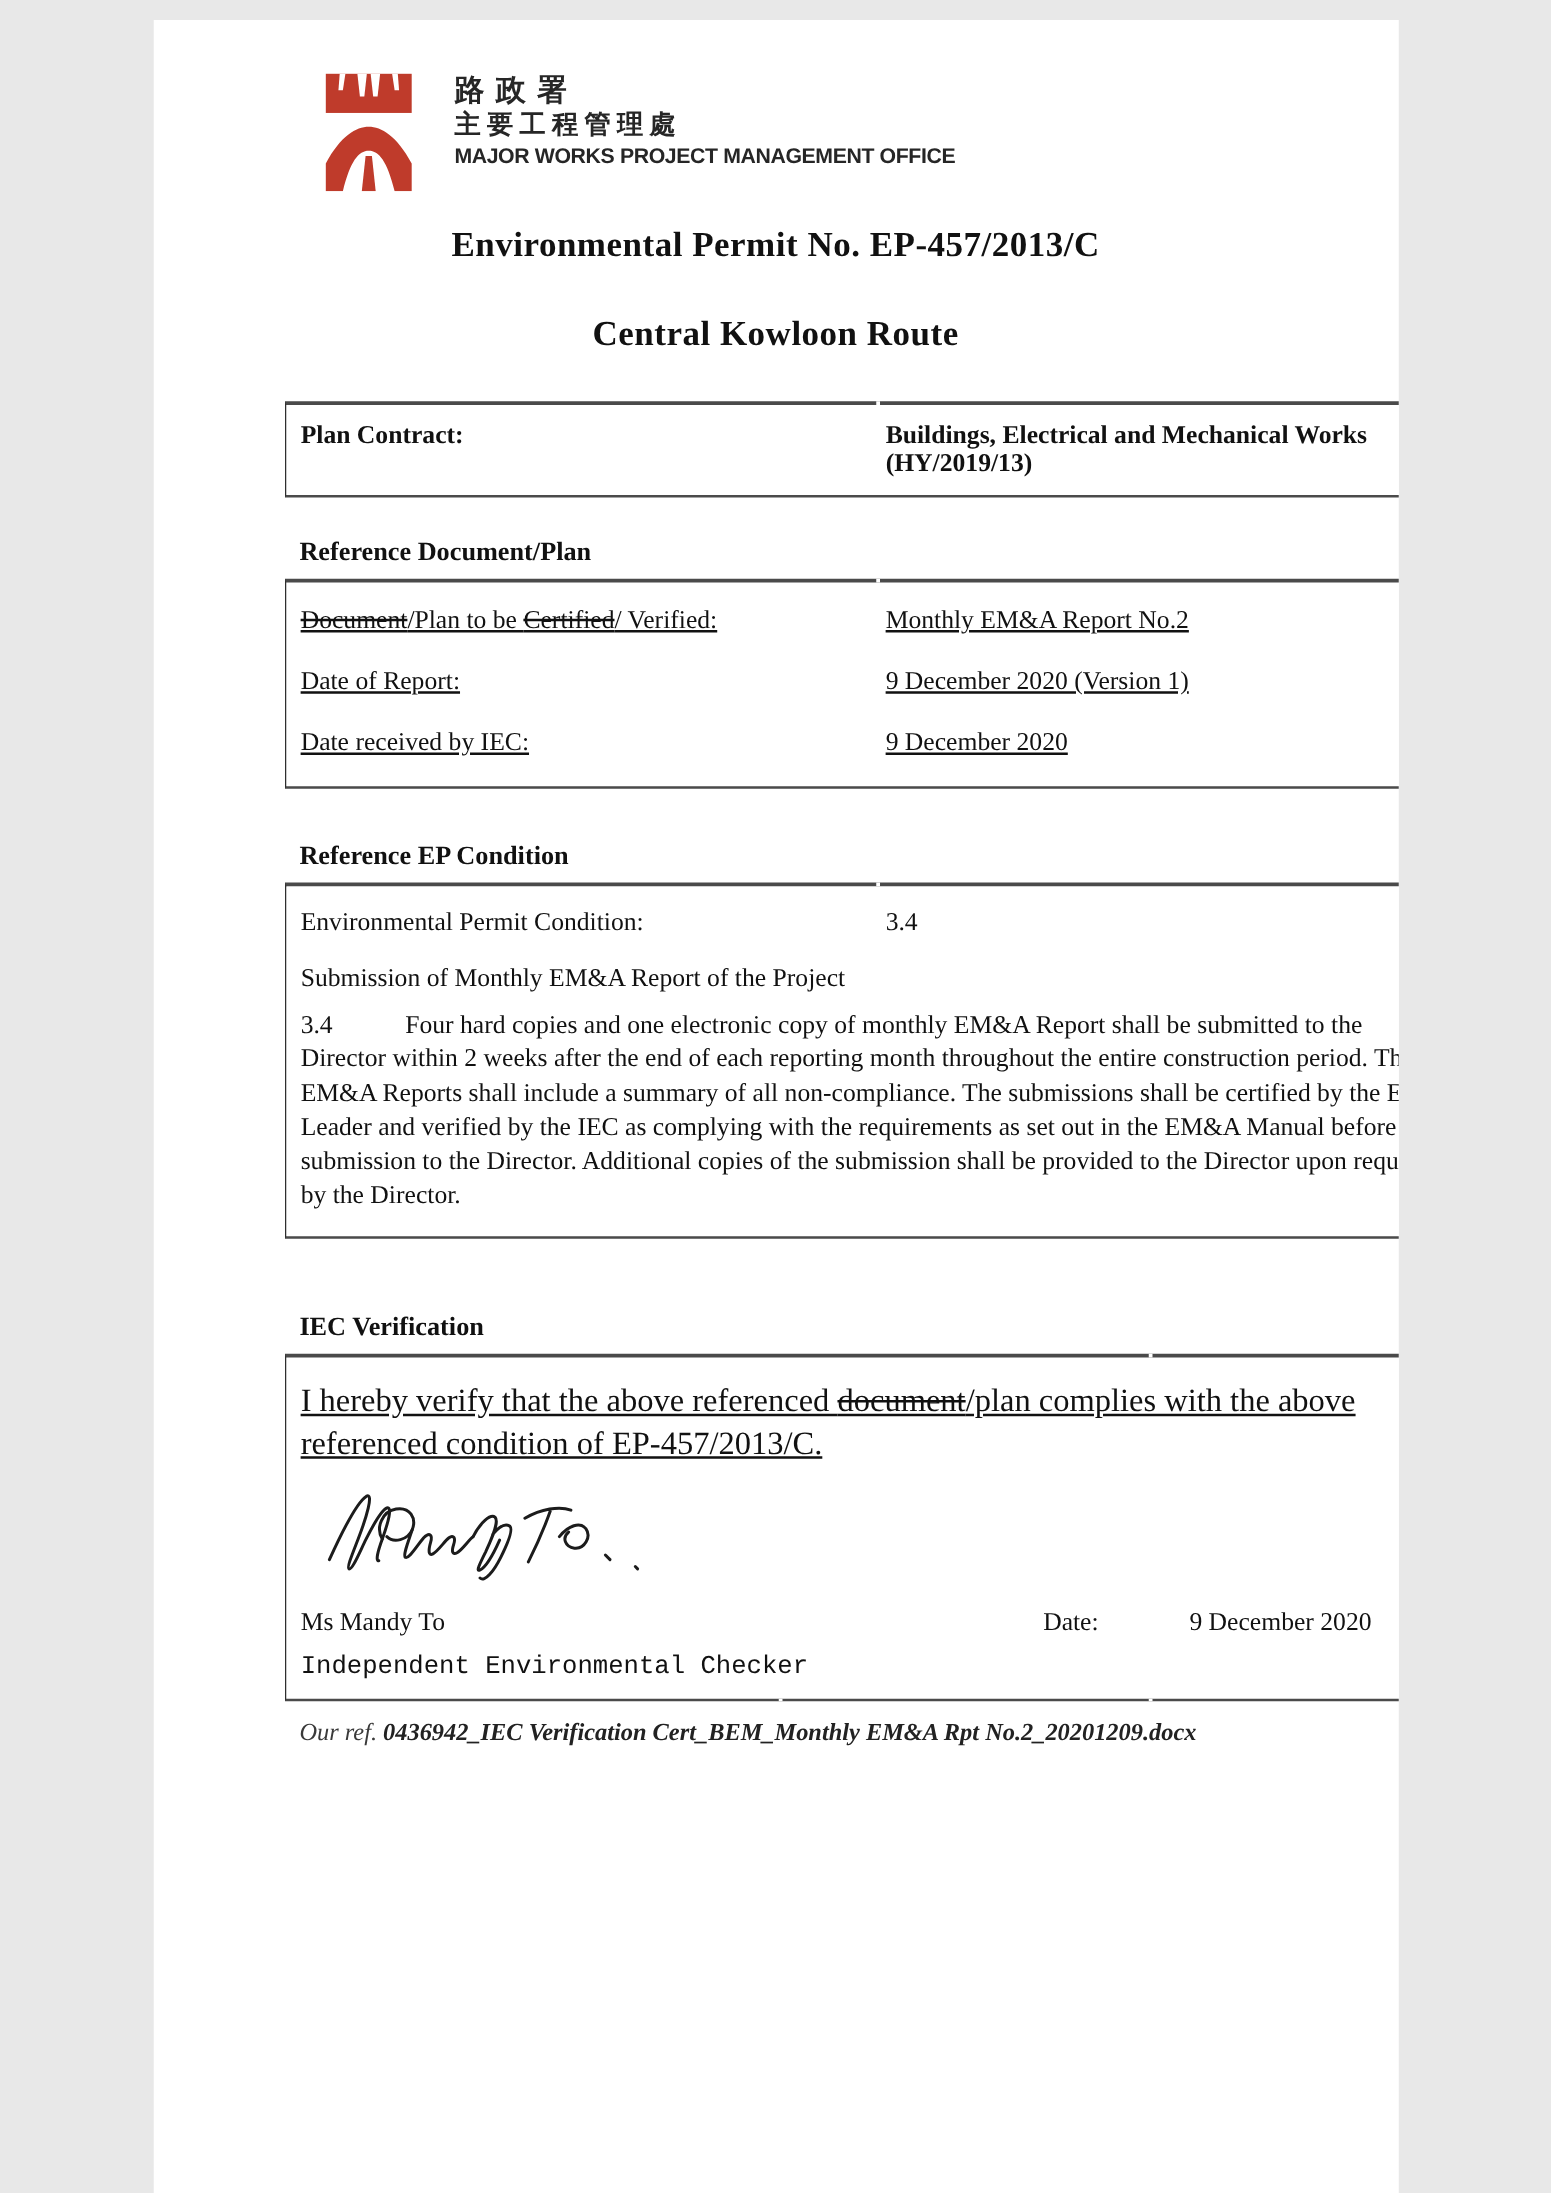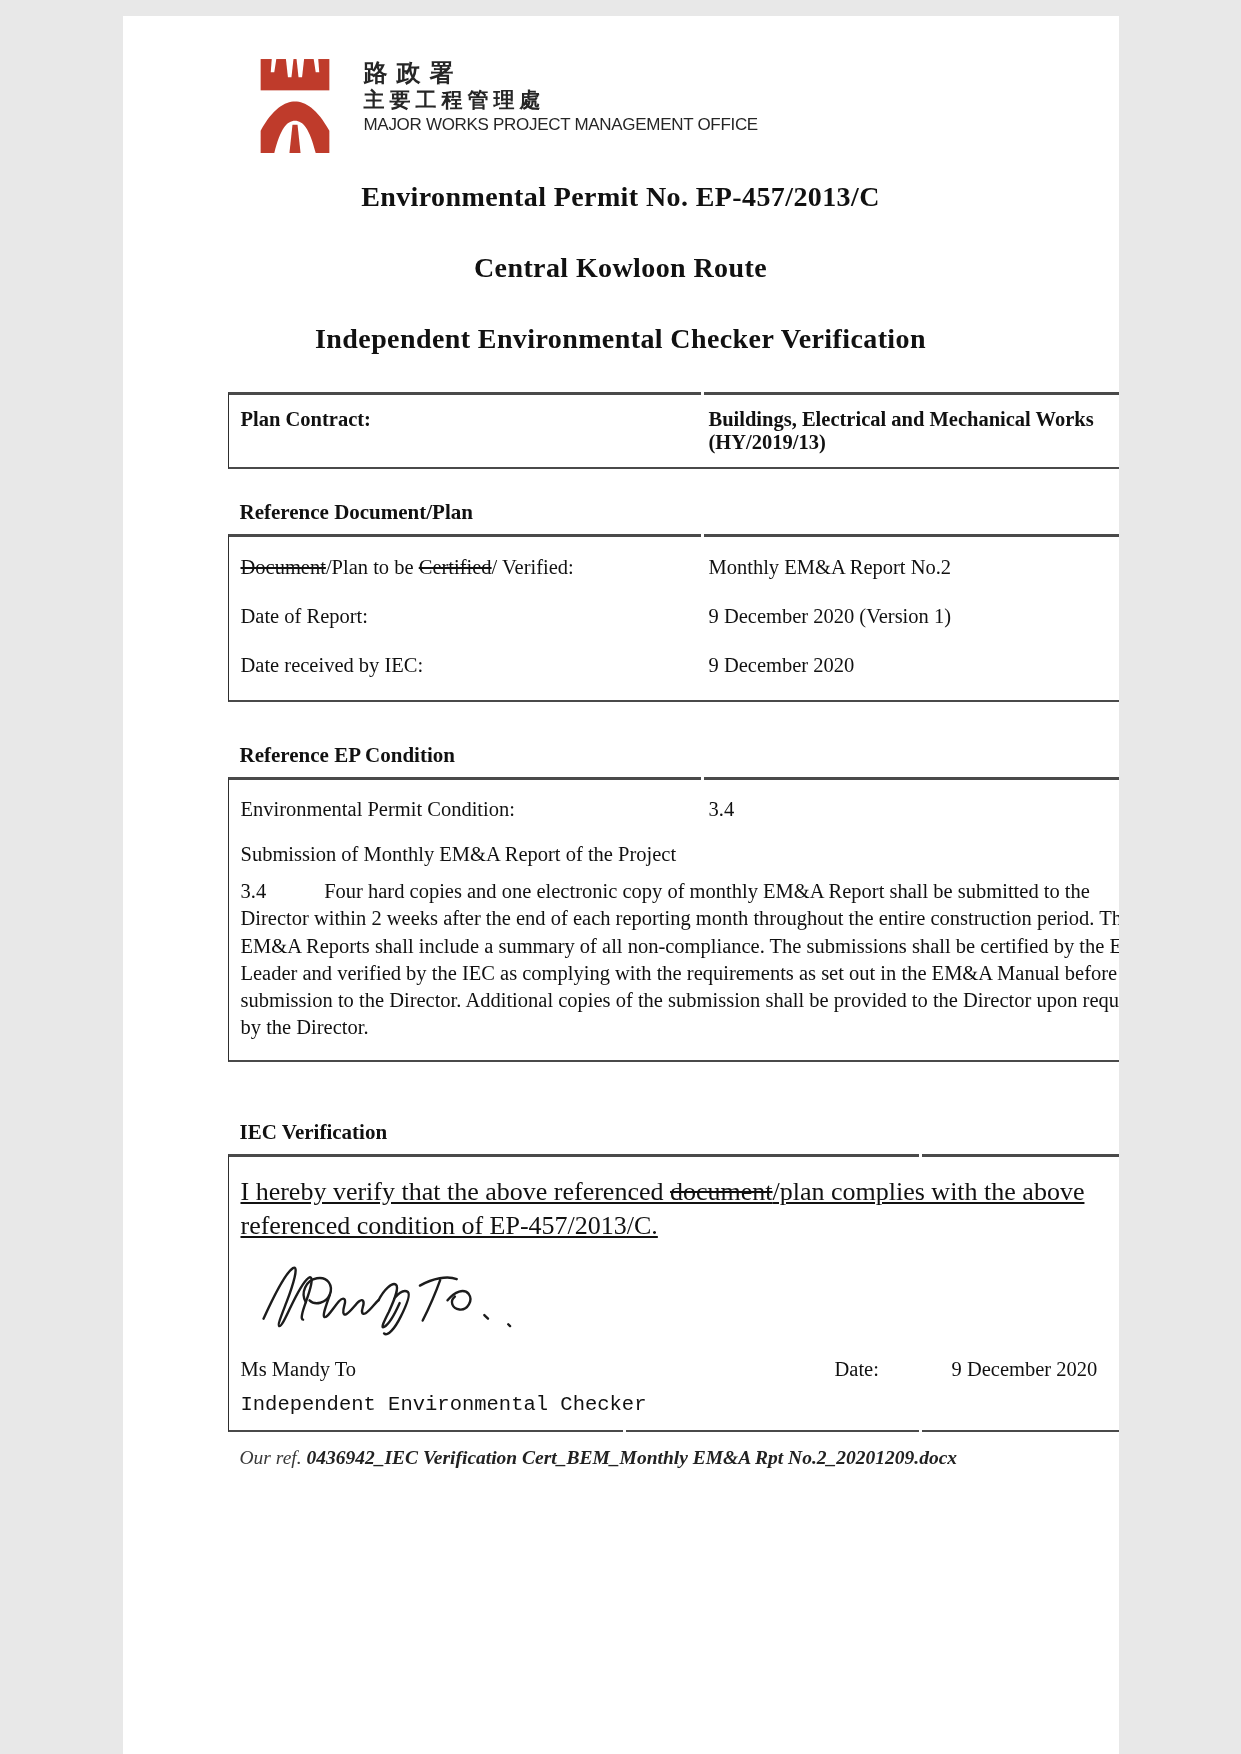--- a/index.html
+++ b/index.html
@@ -9,21 +9,21 @@
     font-family:"Liberation Serif","DejaVu Serif",serif;
     color:#111;
   }
   
   .hyd-block { position:absolute; left:125px; top:40px; display:flex; align-items:flex-start; }
   .hyd-icon { width:94px; height:97px; margin-right:22px; }
   .hyd-text { font-family:"Liberation Sans","DejaVu Sans",sans-serif; color:#262626; padding-top:4px; }
   .hyd-zh1 { font-size:24px; font-weight:700; letter-spacing:9px; line-height:1.05; }
   .hyd-en1 { font-size:26px; font-weight:700; letter-spacing:2.5px; line-height:1.15; }
   .hyd-zh2 { font-size:21px; font-weight:600; letter-spacing:5px; line-height:1.25; margin-top:2px; }
-  .hyd-en2 { font-size:17px; font-weight:400; letter-spacing:-0.3px; line-height:1.2; margin-top:2px; }
+  .hyd-en2 { font-size:17px; font-weight:700; letter-spacing:-0.3px; line-height:1.2; margin-top:2px; }
   .erm-block { position:absolute; left:1028px; top:26px; width:110px; text-align:left; }
   .erm-grid { display:block; }
   
   .doc-title { text-align:center; font-weight:700; font-size:28px; letter-spacing:0.4px; margin:0; }
   .t1 { padding-top:165px; }
   .t2 { margin-top:39px; }
   .t3 { margin-top:39px; }
   
   .content { width:930px; margin-left:105px; position:relative; }
   .box {
@@ -38,21 +38,21 @@
   .cell-label { flex:0 0 473px; box-sizing:border-box; padding-left:12px; }
   .cell-value { flex:1; box-sizing:border-box; padding-left:7px; white-space:pre-wrap; }
   .works-box { margin-top:37px; }
   .works-row { padding:13px 0; font-weight:700; font-size:20.5px; }
   .sec-heading { font-weight:700; font-size:21px; margin:0 0 9px 12px; }
   .h1 { margin-top:31px; }
   .h2 { margin-top:41px; }
   .h3 { margin-top:58px; }
   .body-size { font-size:20.5px; }
   .refdoc-box { padding:6px 0 10px 0; }
-  .refdoc-box .row2 { padding:13px 0; }
+  .refdoc-box .row2 { padding:13px 0;text-decoration:underline; }
   .strike { text-decoration:line-through; text-decoration-thickness:1.5px; }
   .ep-box { padding:6px 0 12px 0; }
   .ep-box .row2 { padding:12px 0; }
   .ep-sub { padding:10px 0 0 12px; font-size:20.5px; }
   .ep-clause { padding:12px 14px 6px 12px; font-size:20.5px; line-height:1.33; margin:0; }
   .clause-tab { display:inline-block; width:58px; }
   .iec-box { padding:18px 0 14px 0; }
   .iec-statement { margin:0; padding:0 14px 0 12px; font-size:26px; line-height:1.33; max-width:912px; box-sizing:border-box;text-decoration:underline; }
   .sig-img { margin:14px 0 0 22px; display:block; }
   .sig-row { display:flex; align-items:baseline; margin-top:8px; font-size:20.5px; }
@@ -90,21 +90,20 @@
     <svg class="erm-grid" viewBox="0 0 100 118" width="104" height="123">
       <path d="M20 10 V58 M28 10 V58 M36 10 V58 M44 10 V58 M52 10 V58 M60 10 V58 M68 10 V58 M76 10 V58 M84 10 V58 M14 10 H90 M14 19 H90 M14 28 H90 M14 37 H90 M14 46 H90 M14 55 H90" stroke="#a3a3a3" stroke-width="1.2" fill="none"></path>
       <path d="M16 20 L80 60" stroke="#8b8b8b" stroke-width="1.4" fill="none"></path>
       <path d="M11 2 C6 24 12 44 26 55 C40 65 58 63 64 51 C69 41 62 31 53 32 C45 33 42 41 47 47 C51 51 57 50 58 45" stroke="#19654e" stroke-width="3.6" fill="none" stroke-linecap="round"></path>
       <text x="12" y="108" font-family="Liberation Serif, DejaVu Serif, serif" font-size="40" font-weight="600" letter-spacing="1" fill="#6f6f6f">ERM</text>
     </svg>
   </div>
 
   <h1 class="doc-title t1">Environmental Permit No. EP-457/2013/C</h1>
   <h1 class="doc-title t2">Central Kowloon Route</h1>
-  <h1 class="doc-title t3">Independent Environmental Checker Verification</h1>
 
   <div class="content">
 
     <div class="box works-box">
       <div class="notch notch-top" style="left:472px;"></div>
       <div class="row2 works-row">
         <div class="cell-label">Plan Contract:</div>
         <div class="cell-value">Buildings, Electrical and Mechanical Works  (HY/2019/13)</div>
       </div>
     </div>

